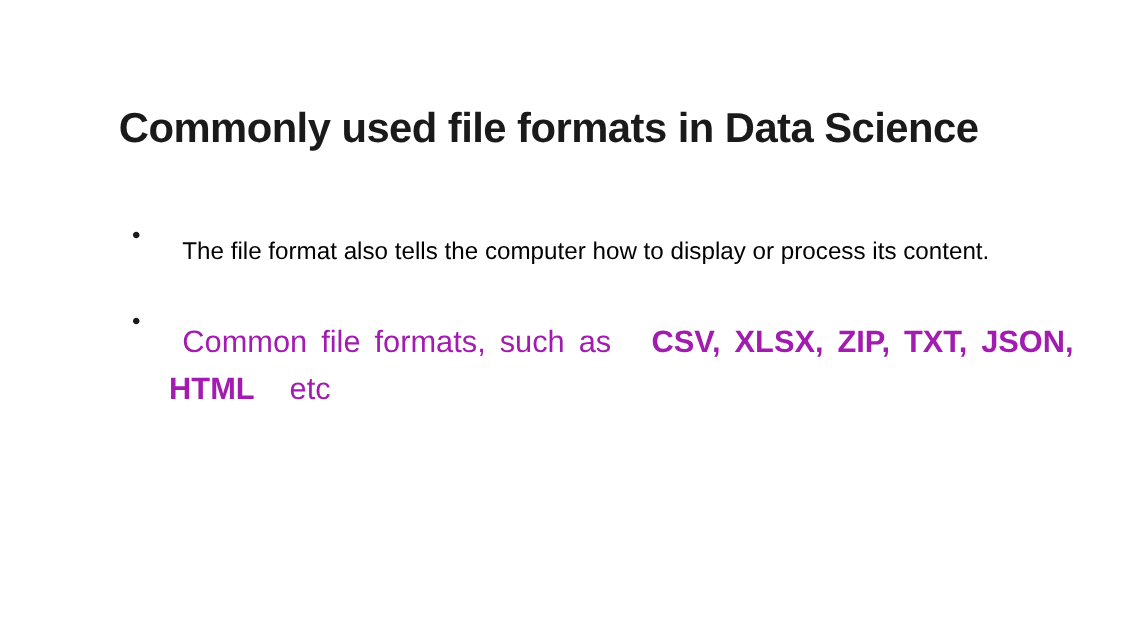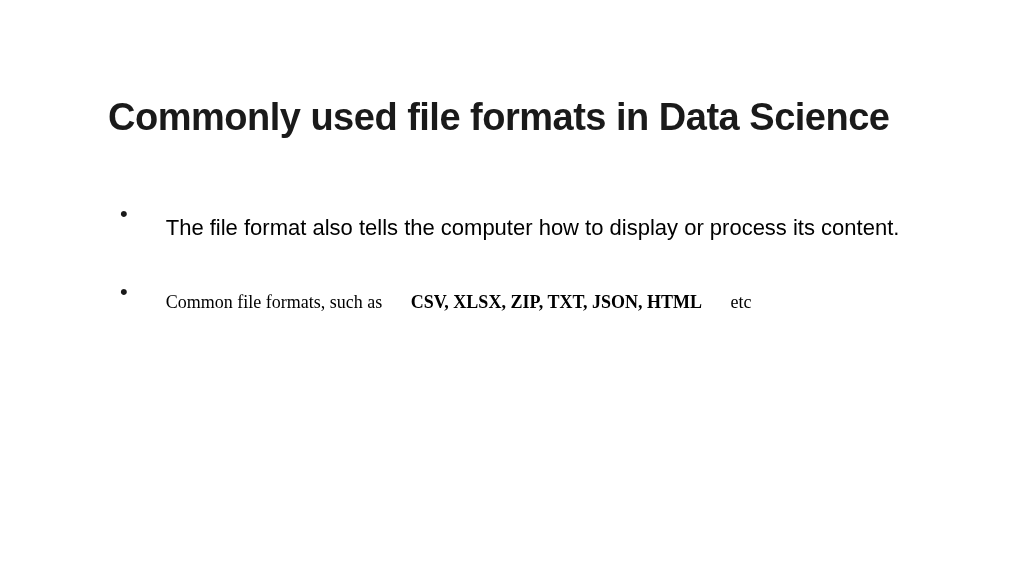--- a/index.html
+++ b/index.html
@@ -48,24 +48,24 @@
 
     .bullet-dot {
       font-size: 22px;
       color: #1a1a1a;
       margin-right: 14px;
       margin-top: 2px;
       flex-shrink: 0;
     }
 
     .bullet-text {
-      font-size: 18px;
-      color: #000000;
+      font-size: 28px;
+      color: #a21caf;
       line-height: 1.55;
-      font-family: Liberation Serif, serif;
+      font-family: Liberation Sans, sans-serif;
       text-align: justify;
     }
 
     .bullet-text-first {
       font-size: 22px;
       color: #000000;
       line-height: 1.55;
       font-family: 'Arial', sans-serif;
       text-align: justify;
       width: 100%;

